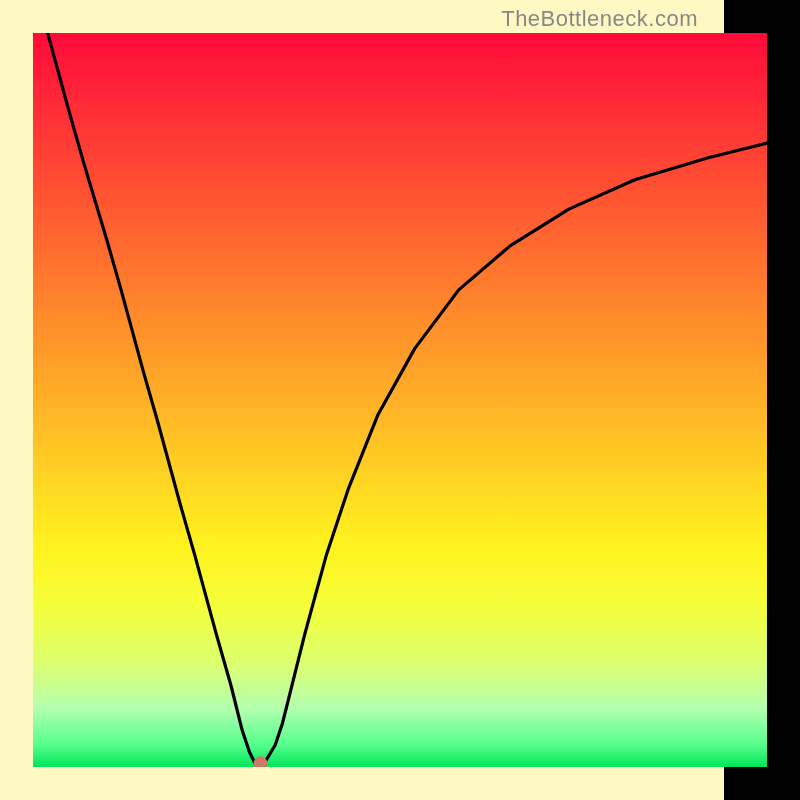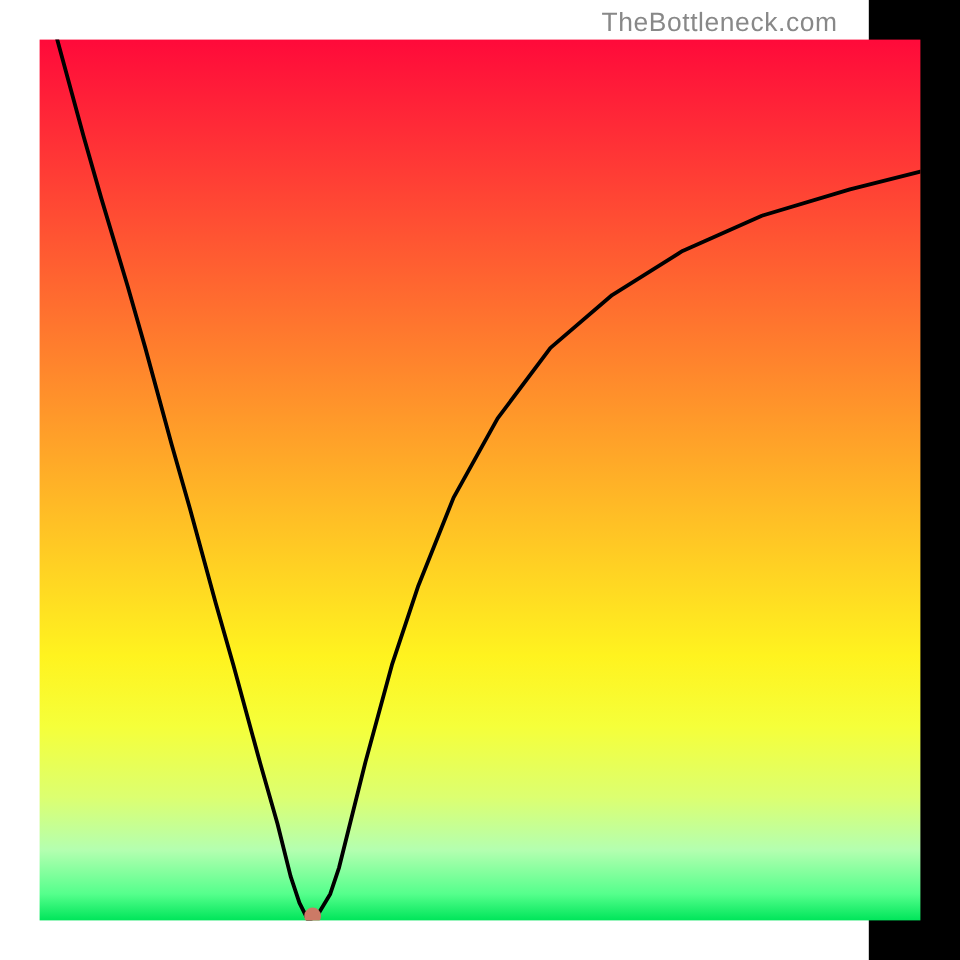--- a/index.html
+++ b/index.html
@@ -10,21 +10,21 @@
     background: #000;
     overflow: hidden;
     font-family: Arial, Helvetica, sans-serif;
   }
   .frame {
     position: absolute;
     top: 0;
     left: 0;
     width: 724px;
     height: 800px;
-    background: #ffffff;
+    background: #fef9c3;
   }
   .plot-area {
     position: absolute;
     top: 33px;
     left: 33px;
     width: 734px;
     height: 734px;
     background: linear-gradient(
       to bottom,
       #ff0a3a 0%,

